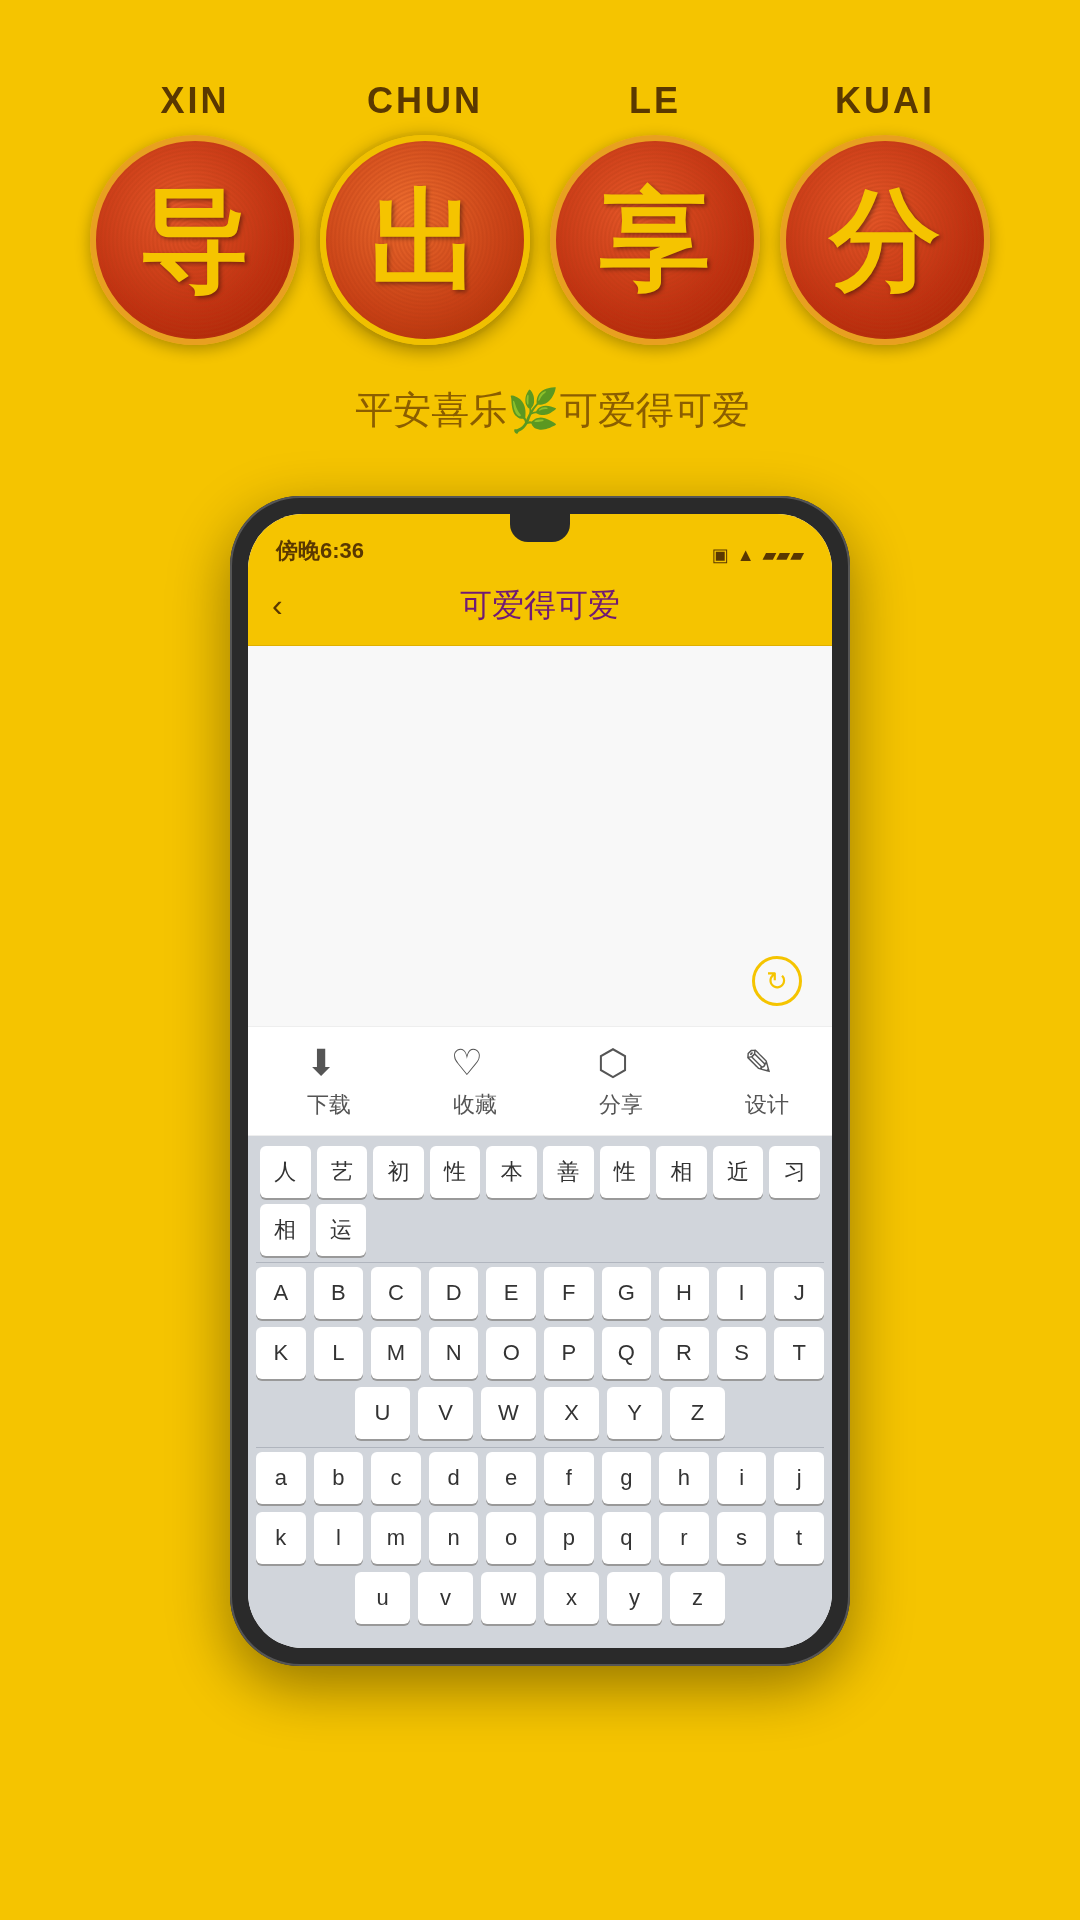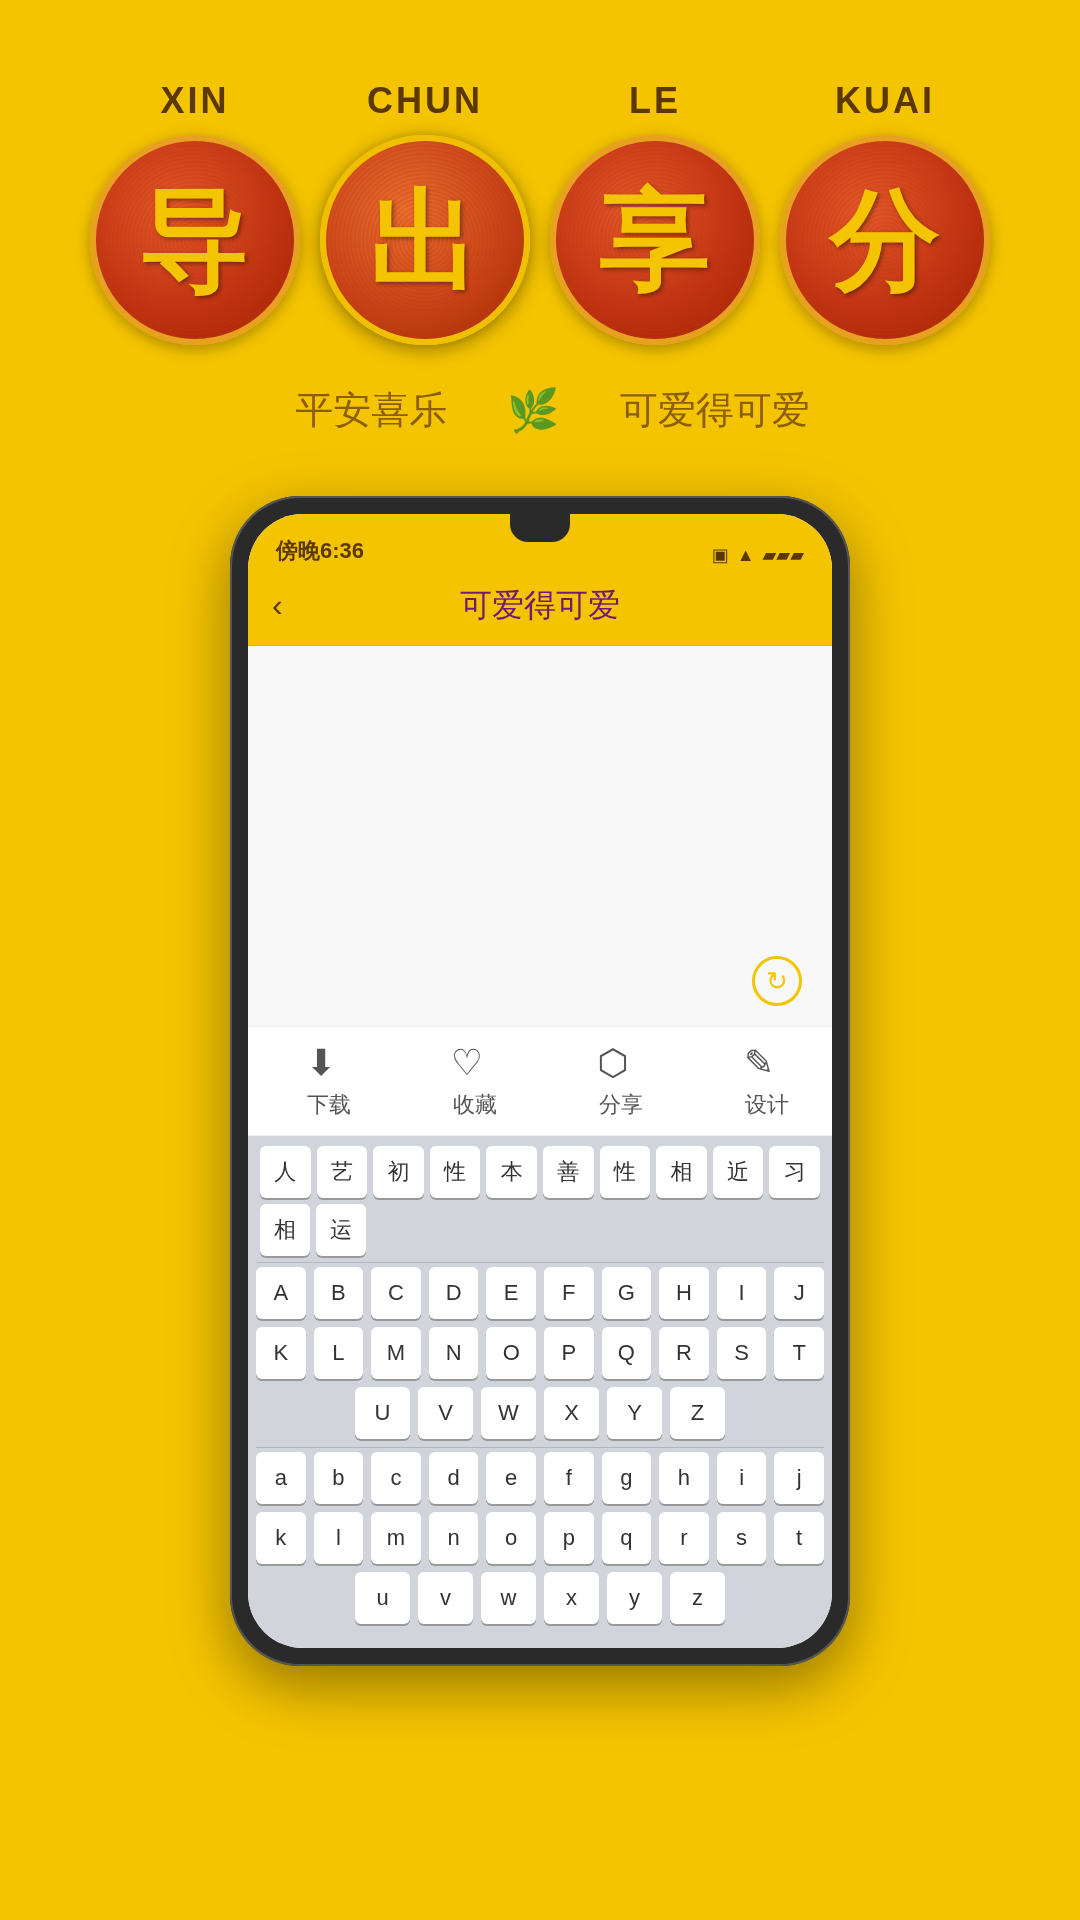--- a/index.html
+++ b/index.html
@@ -79,21 +79,20 @@
     .char-circle.active {
       background: radial-gradient(circle at 40% 35%, #F07030, #C84015 60%, #A02800);
       border-color: #F0C000;
       box-shadow: 0 4px 20px rgba(0,0,0,0.4), 0 0 0 4px #F0C000;
     }
 
     .subtitle-row {
       display: flex;
       align-items: center;
       justify-content: center;
-      gap: 60px;
       margin-top: 10px;
       margin-left: 25px;
     }
 
     .subtitle-text {
       font-size: 38px;
       color: #8B5E00;
       font-weight: 500;
     }
 

